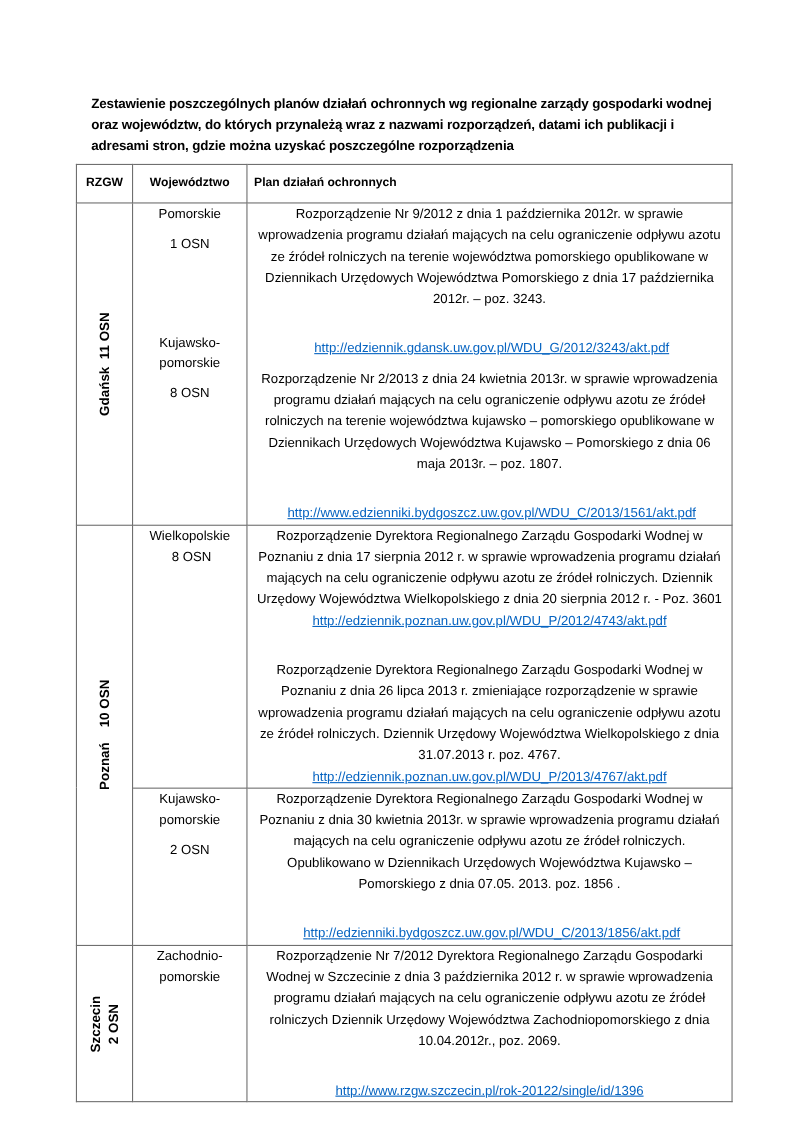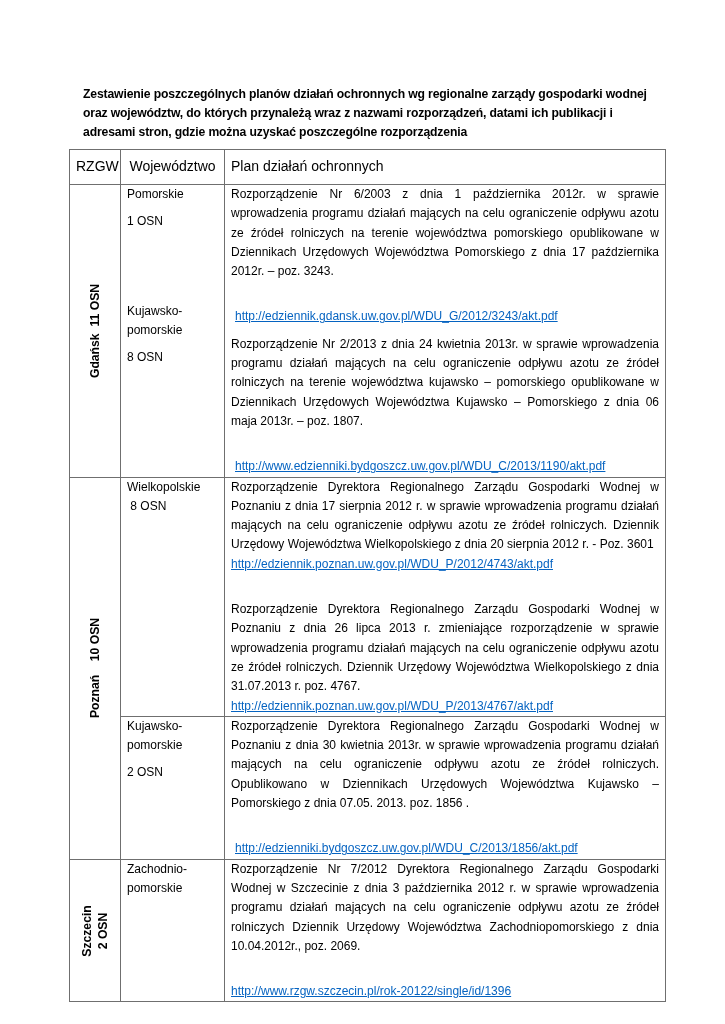--- a/index.html
+++ b/index.html
@@ -14,34 +14,34 @@
     font-size: 12.2px; font-weight: bold; line-height: 19px; letter-spacing: -0.15px;
   }
   table.plan {
     position: absolute; left: 69px; top: 149px; width: 596px;
     border-collapse: collapse; table-layout: fixed;
     font-size: 12px; line-height: 19.3px;
   }
   table.plan td, table.plan th {
     border: 1px solid #6f6f6f; vertical-align: top; padding: 0 6px; font-weight: normal;
   }
-  table.plan th { height: 34px; vertical-align: middle; font-size: 14px; }
+  table.plan th { height: 34px; vertical-align: middle; font-size: 11px; font-weight: bold; }
   col.c1 { width: 51px; } col.c2 { width: 104px; } col.c3 { width: 441px; }
   th.h-rzgw { text-align: center; padding: 0 2px; }
   th.h-woj { text-align: center; padding-left: 9px; }
   th.h-plan { text-align: left; }
   td.rzgw { position: relative; padding: 0; vertical-align: middle; }
   .vert {
     position: absolute; left: 50%; top: 50%;
     transform: translate(-50%, -50%) rotate(-90deg);
     white-space: nowrap; font-weight: bold; font-size: 12.2px; line-height: 16px; text-align: center;
   }
   td.woj { padding-left: 7px; padding-top: 2px; }
   td.plan-cell { text-align: justify; padding: 2px 7px 4px 6px; }
-  .p { margin: 0; }
+  .p { margin: 0; text-align: center; }
   .gap { margin-top: 8px; }
   .gap-l { margin-top: 26px; }
   a.lnk { color: #0563c1; text-decoration: underline; }
 </style>
 </head>
 <body>
 
 <div class="page">
 
   <div class="doc-title">Zestawienie poszczególnych planów działań ochronnych wg regionalne zarządy gospodarki wodnej oraz województw, do których przynależą wraz z nazwami rozporządzeń, datami ich publikacji i adresami stron, gdzie można uzyskać poszczególne rozporządzenia</div>
@@ -66,24 +66,24 @@
           <div class="vert" style="white-space:pre;">Gdańsk  11 OSN</div>
         </td>
         <td class="woj">
           <div class="p">Pomorskie</div>
           <div class="p gap">1 OSN</div>
           <div class="p" style="margin-top:70px;">Kujawsko-</div>
           <div class="p">pomorskie</div>
           <div class="p gap">8 OSN</div>
         </td>
         <td class="plan-cell">
-          <div class="p">Rozporządzenie Nr 6/2003 z dnia 1 października 2012r. w sprawie wprowadzenia programu działań mających na celu ograniczenie odpływu azotu ze źródeł rolniczych na terenie województwa pomorskiego opublikowane w Dziennikach Urzędowych Województwa Pomorskiego z dnia 17 października 2012r. – poz. 3243.</div>
+          <div class="p">Rozporządzenie Nr 9/2012 z dnia 1 października 2012r. w sprawie wprowadzenia programu działań mających na celu ograniczenie odpływu azotu ze źródeł rolniczych na terenie województwa pomorskiego opublikowane w Dziennikach Urzędowych Województwa Pomorskiego z dnia 17 października 2012r. – poz. 3243.</div>
           <div class="p gap-l" style="padding-left:4px;"><a class="lnk" href="#" title="http://edziennik.gdansk.uw.gov.pl/WDU_G/2012/3243/akt.pdf">http://edziennik.gdansk.uw.gov.pl/WDU_G/2012/3243/akt.pdf</a></div>
           <div class="p gap">Rozporządzenie Nr 2/2013 z dnia 24 kwietnia 2013r. w sprawie wprowadzenia programu działań mających na celu ograniczenie odpływu azotu ze źródeł rolniczych na terenie województwa kujawsko – pomorskiego opublikowane w Dziennikach Urzędowych Województwa Kujawsko – Pomorskiego z dnia 06 maja 2013r. – poz. 1807.</div>
-          <div class="p gap-l" style="padding-left:4px;"><a class="lnk" href="#" title="http://www.edzienniki.bydgoszcz.uw.gov.pl/WDU_C/2013/1807/akt.pdf">http://www.edzienniki.bydgoszcz.uw.gov.pl/WDU_C/2013/1190/akt.pdf</a></div>
+          <div class="p gap-l" style="padding-left:4px;"><a class="lnk" href="#" title="http://www.edzienniki.bydgoszcz.uw.gov.pl/WDU_C/2013/1807/akt.pdf">http://www.edzienniki.bydgoszcz.uw.gov.pl/WDU_C/2013/1561/akt.pdf</a></div>
         </td>
       </tr>
 
       <tr style="height:216px;">
         <td class="rzgw" rowspan="2">
           <div class="vert" style="white-space:pre;">Poznań    10 OSN</div>
         </td>
         <td class="woj">
           <div class="p">Wielkopolskie</div>
           <div class="p" style="white-space:pre;"> 8 OSN</div>

